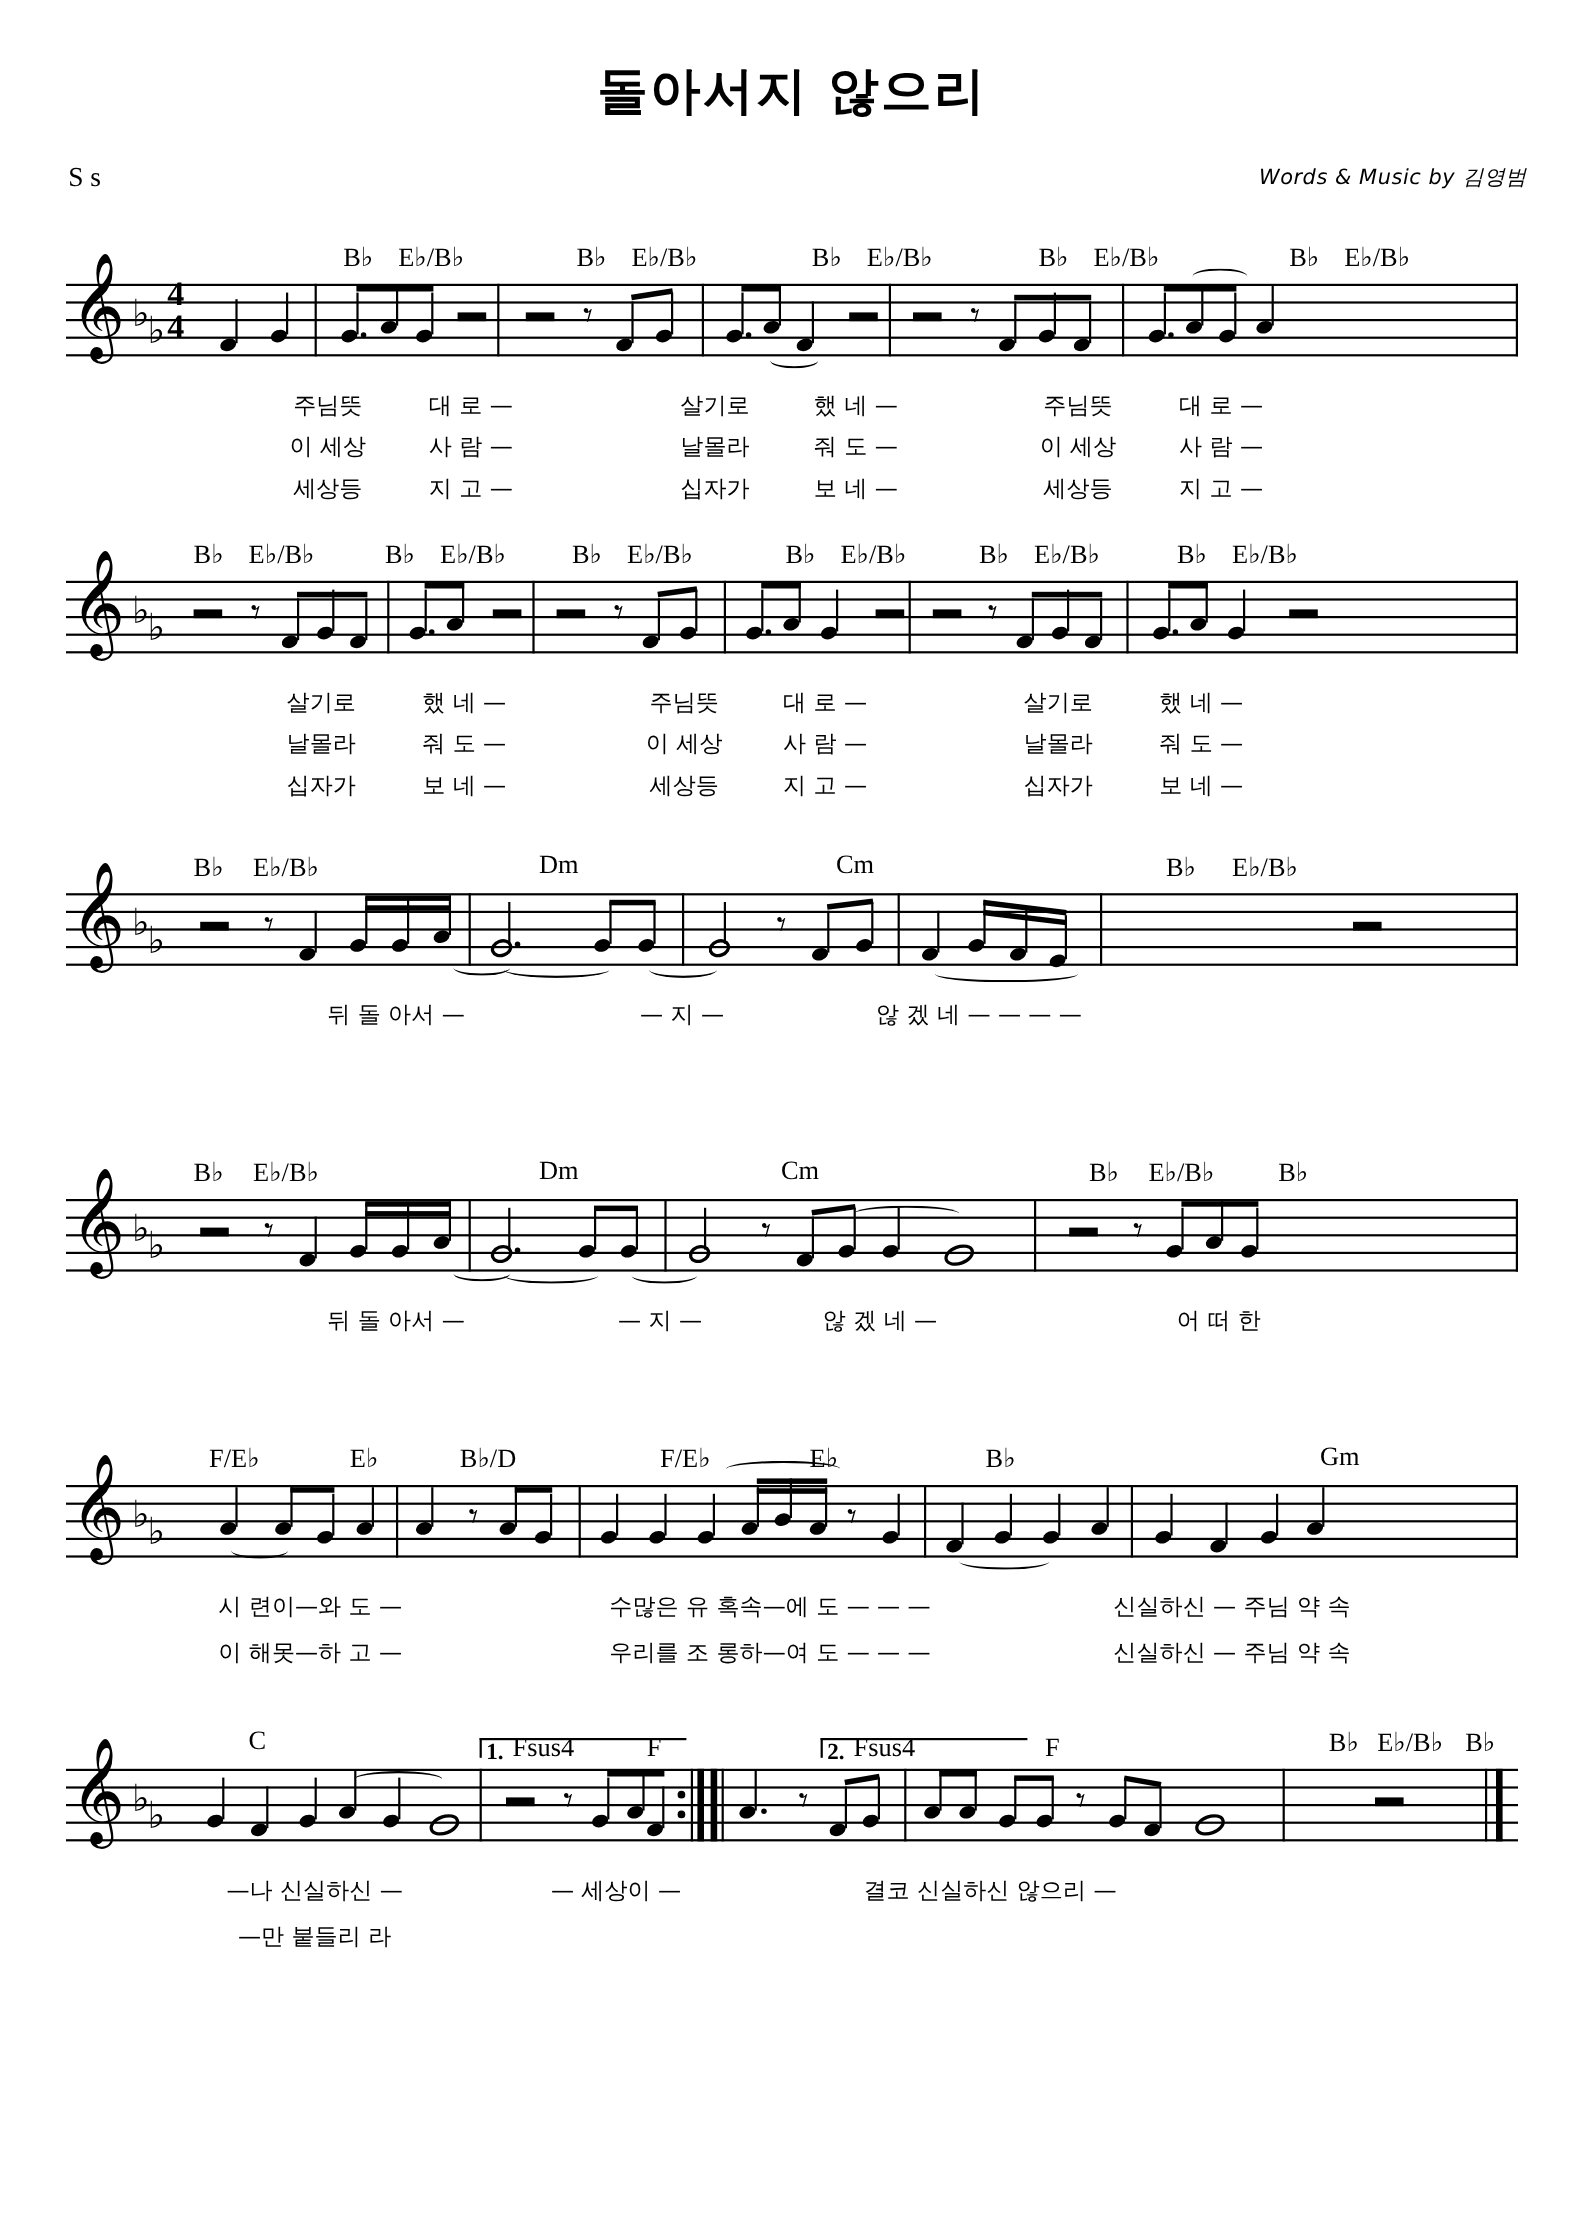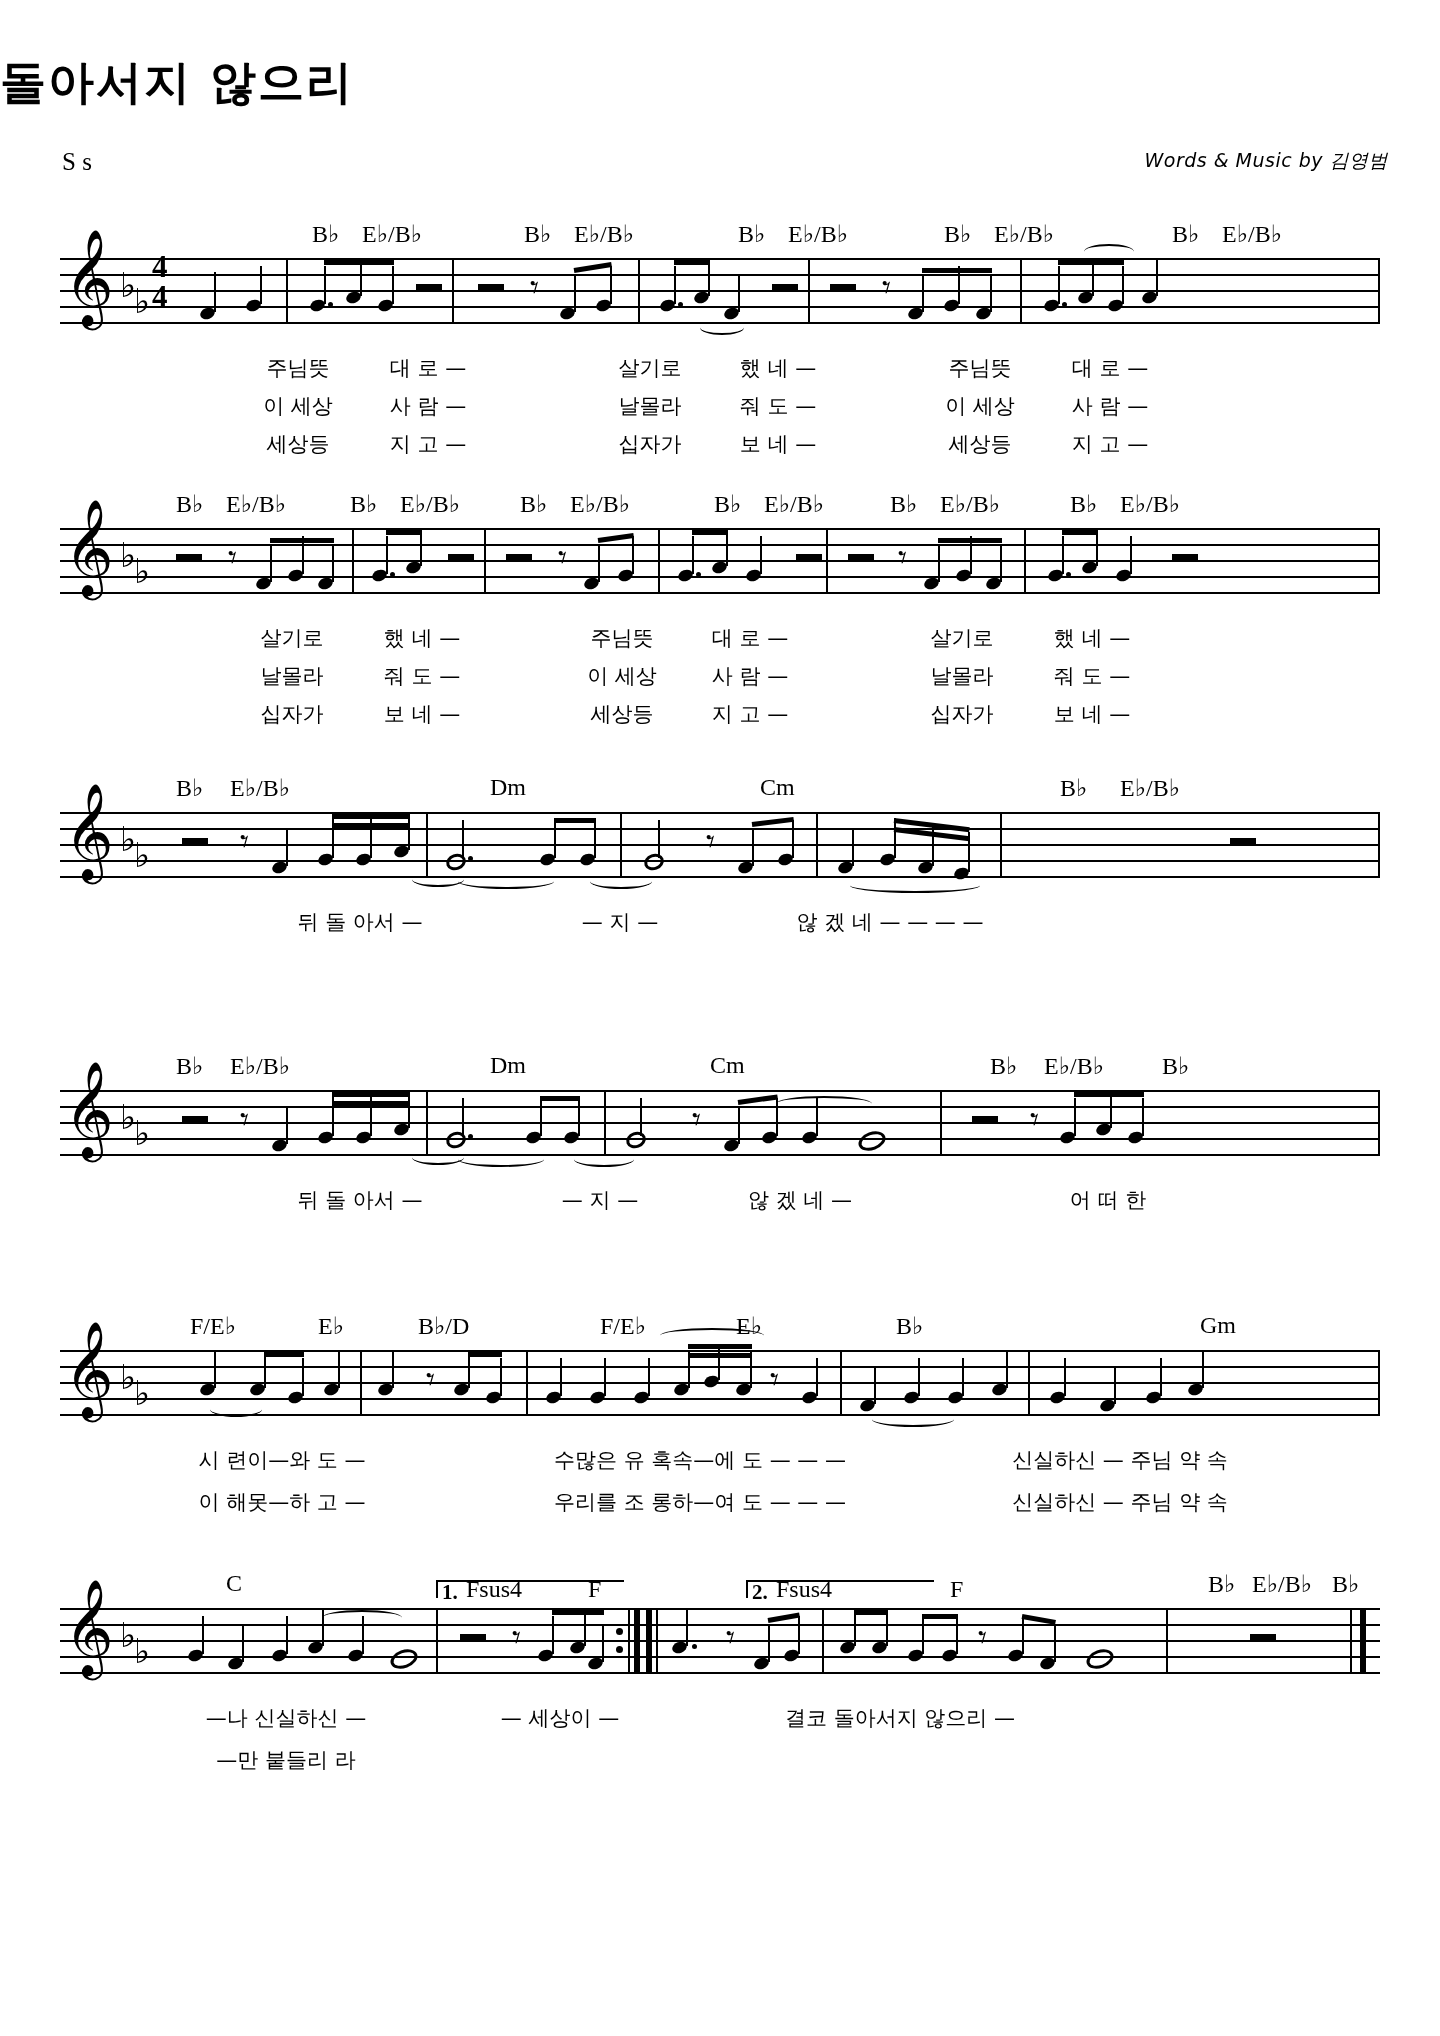--- a/index.html
+++ b/index.html
@@ -20,20 +20,21 @@
     width: 1440px;
     height: 2036px;
     background: #ffffff;
   }
   
   .title {
     position: absolute;
     top: 52px;
     left: 0;
     width: 1440px;
+    text-align: center;
     font-family: "DejaVu Sans", sans-serif;
     font-size: 46px;
     font-weight: 700;
     letter-spacing: 2px;
   }
   .left-mark {
     position: absolute;
     top: 148px;
     left: 62px;
     font-family: "Liberation Serif", serif;
@@ -821,20 +822,20 @@
 
       <div class="rest-bar" style="left:1190px; top:26px;"></div>
 
       <div class="barline" style="left:1290px;"></div>
       <div class="barline thick" style="left:1300px;"></div>
     </div>
 
     <div class="lyric-row" style="top:96px;">
       <span class="lyric" style="left:226px;">—나 신실하신 —</span>
       <span class="lyric" style="left:500px;">— 세상이 —</span>
-      <span class="lyric" style="left:840px;">결코 돌아서지 않으리 —</span>
+      <span class="lyric" style="left:840px;">결코 신실하신 않으리 —</span>
     </div>
     <div class="lyric-row" style="top:138px;">
       <span class="lyric" style="left:226px;">—만 붙들리 라</span>
     </div>
   </div>
 
 </div>
 
 </body></html>

